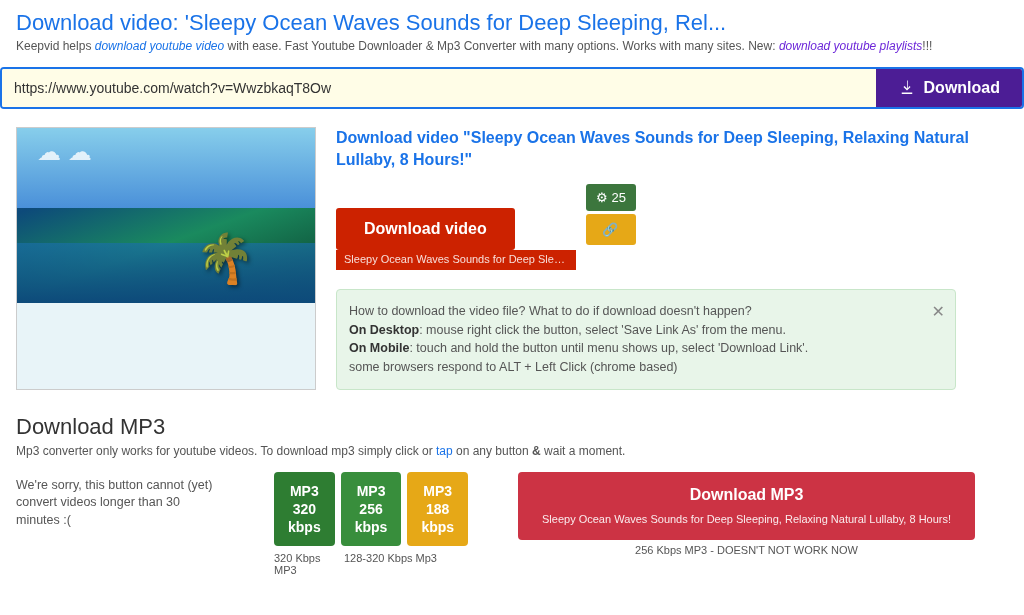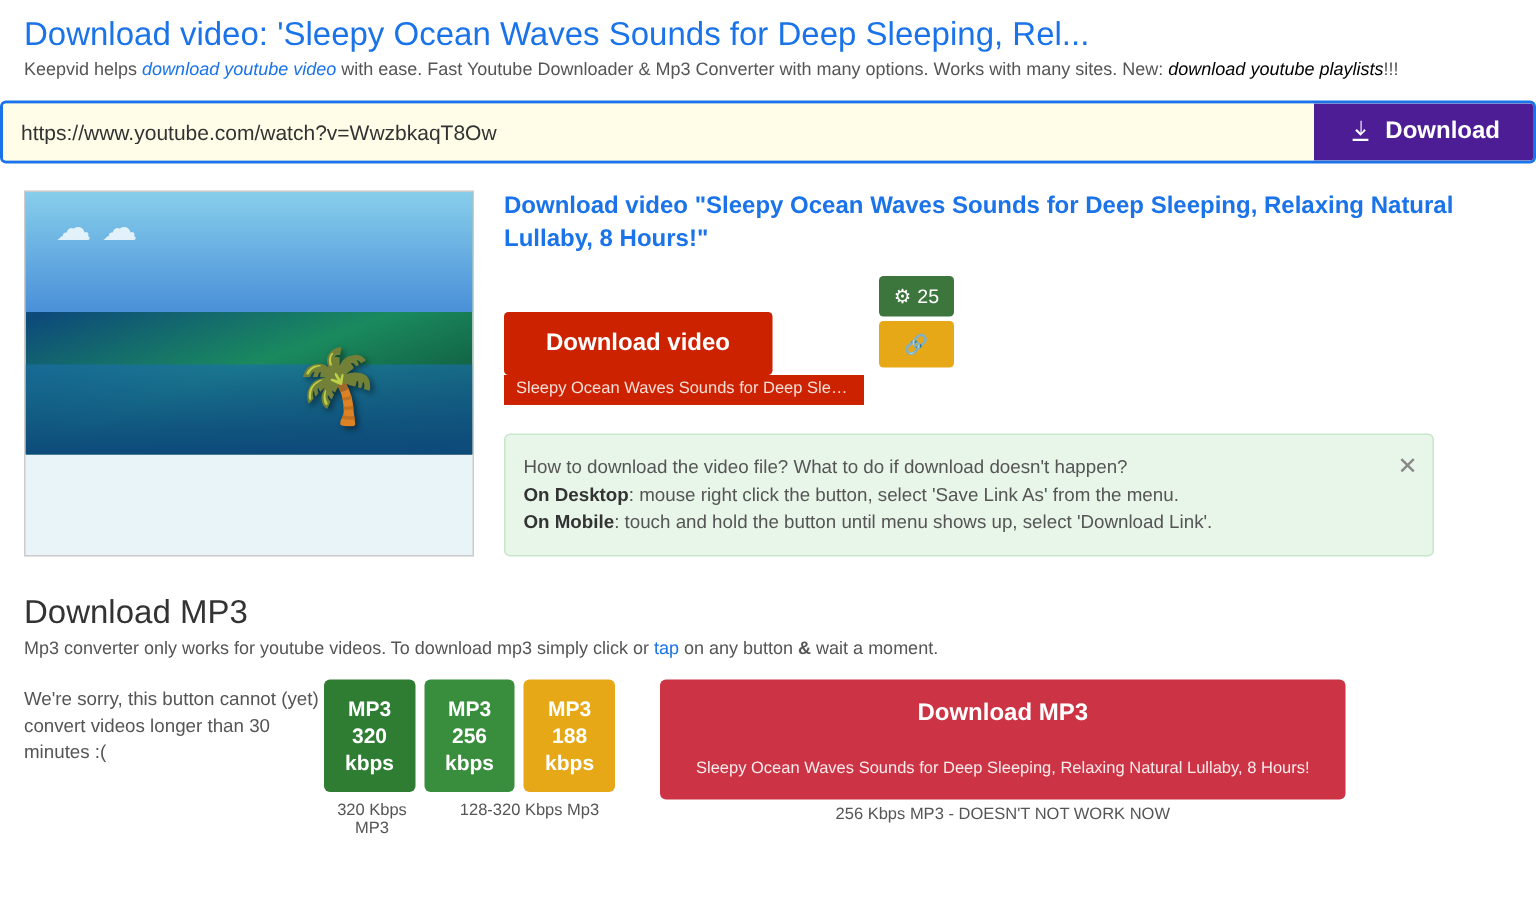--- a/index.html
+++ b/index.html
@@ -234,20 +234,21 @@
       color: #555;
       margin-bottom: 14px;
     }
     .mp3-subtitle a {
       color: #1a73e8;
       text-decoration: none;
     }
     .mp3-row {
       display: flex;
       align-items: flex-start;
+      gap: 20px;
     }
 
     
     .sorry-box {
       max-width: 200px;
       font-size: 12.5px;
       color: #555;
       line-height: 1.4;
       padding-top: 5px;
     }
@@ -271,21 +272,20 @@
     .mp3-btn-orange { background: #e6a817; }
 
     .mp3-labels-row {
       display: flex;
       gap: 6px;
       font-size: 11px;
       color: #555;
     }
     .mp3-label {
       width: 64px;
-      text-align: center;
     }
 
     
     .big-mp3-btn-wrap {
       margin-left: 20px;
     }
     .big-mp3-btn {
       background: #cc3344;
       color: #fff;
       border: none;
@@ -293,38 +293,38 @@
       cursor: pointer;
       padding: 14px 24px;
       font-size: 16px;
       font-weight: bold;
       text-align: center;
       min-width: 220px;
     }
     .big-mp3-btn-sub {
       font-size: 11px;
       font-weight: normal;
-      margin-top: 20px;
+      margin-top: 8px;
       color: rgba(255,255,255,0.9);
       line-height: 1.3;
     }
     .big-mp3-note {
       font-size: 11px;
       color: #555;
       text-align: center;
       margin-top: 4px;
     }
   </style>
 </head>
 <body>
 
 <div class="page-header">
   <h1 class="page-title">Download video: 'Sleepy Ocean Waves Sounds for Deep Sleeping, Rel...</h1>
   <p class="page-subtitle">
-    <span>Keepvid helps </span><em style="cursor:pointer;color:#1a73e8;">download youtube video</em><span> with ease. Fast Youtube Downloader &amp; Mp3 Converter with many options. Works with many sites. New: </span><em style="cursor:pointer;color:#000000;">download youtube playlists</em><span>!!!</span>
+    <span>Keepvid helps </span><em style="cursor:pointer;color:#1a73e8;">download youtube video</em><span> with ease. Fast Youtube Downloader &amp; Mp3 Converter with many options. Works with many sites. New: </span><em style="cursor:pointer;color:#6d28d9;">download youtube playlists</em><span>!!!</span>
   </p>
 </div>
 
 <div class="url-bar-section">
   <div class="url-bar-wrapper">
     <input class="url-input" type="text" value="https://www.youtube.com/watch?v=WwzbkaqT8Ow" style="">
     <button class="download-btn-main">
       <svg class="download-icon-svg" viewBox="0 0 24 24" xmlns="http://www.w3.org/2000/svg">
         <path d="M5 20h14v-2H5v2zm7-18v10.586l-3.293-3.293-1.414 1.414L12 15.414l4.707-4.707-1.414-1.414L13 12.586V2h-1z"></path>
       </svg>
@@ -365,37 +365,38 @@
     
     <div class="info-box">
       <span class="close-x">✕</span>
       <div>How to download the video file? What to do if download doesn't happen?</div>
       <div>
         <strong>On Desktop</strong><span>: mouse right click the button, select 'Save Link As' from the menu.</span>
       </div>
       <div>
         <strong>On Mobile</strong><span>: touch and hold the button until menu shows up, select 'Download Link'.</span>
       </div>
+      <div>some browsers respond to ALT + Left Click (chrome based)</div>
     </div>
   </div>
 </div>
 
 <div class="mp3-section">
   <h2 class="mp3-title">Download MP3</h2>
   <p class="mp3-subtitle">
     <span>Mp3 converter only works for youtube videos. To download mp3 simply click or </span><a href="#">tap</a><span> on any button </span><strong>&amp;</strong><span> wait a moment.</span>
   </p>
 
   <div class="mp3-row">
 
     <div class="sorry-box">
       <p>We're sorry, this button cannot (yet) convert videos longer than 30 minutes :(</p>
     </div>
 
-    <div style="display:flex;flex-direction:column;gap:6px;">
+    <div style="display:flex;flex-direction:column;gap:6px;margin-left:38px;">
       <div class="mp3-btns-row">
         <button class="mp3-btn mp3-btn-dark-green">
           <div>MP3</div>
           <div>320</div>
           <div>kbps</div>
         </button>
         <button class="mp3-btn mp3-btn-green">
           <div>MP3</div>
           <div>256</div>
           <div>kbps</div>

